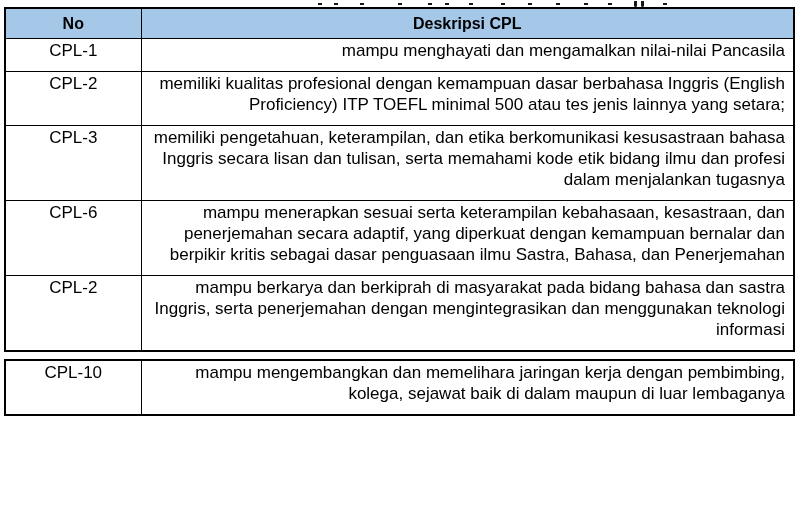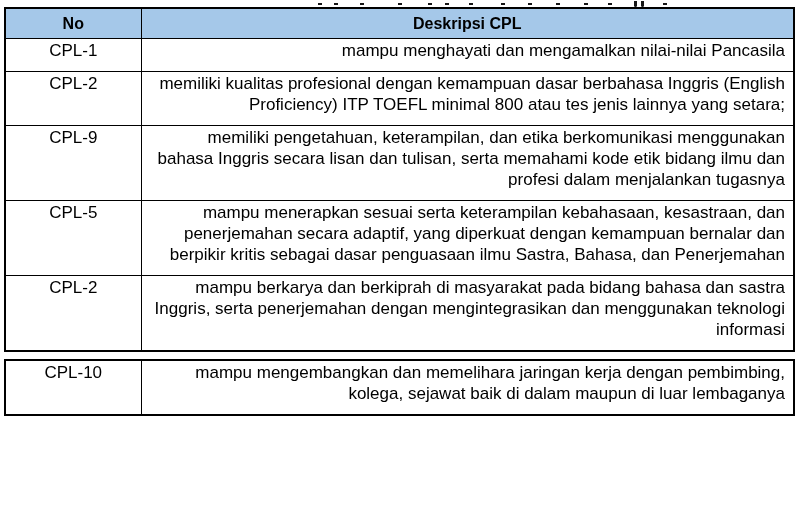--- a/index.html
+++ b/index.html
@@ -83,28 +83,28 @@
         <th>Deskripsi CPL</th>
       </tr>
     </thead>
     <tbody>
       <tr>
         <td class="no">CPL-1</td>
         <td class="desc">mampu menghayati dan mengamalkan nilai-nilai Pancasila</td>
       </tr>
       <tr>
         <td class="no">CPL-2</td>
-        <td class="desc">memiliki kualitas profesional dengan kemampuan dasar berbahasa Inggris (English Proficiency) ITP TOEFL minimal 800 atau tes jenis lainnya yang setara;</td>
+        <td class="desc">memiliki kualitas profesional dengan kemampuan dasar berbahasa Inggris (English Proficiency) ITP TOEFL minimal 500 atau tes jenis lainnya yang setara;</td>
       </tr>
       <tr>
-        <td class="no">CPL-9</td>
-        <td class="desc">memiliki pengetahuan, keterampilan, dan etika berkomunikasi menggunakan bahasa Inggris secara lisan dan tulisan, serta memahami kode etik bidang ilmu dan profesi dalam menjalankan tugasnya</td>
+        <td class="no">CPL-3</td>
+        <td class="desc">memiliki pengetahuan, keterampilan, dan etika berkomunikasi kesusastraan bahasa Inggris secara lisan dan tulisan, serta memahami kode etik bidang ilmu dan profesi dalam menjalankan tugasnya</td>
       </tr>
       <tr>
-        <td class="no">CPL-5</td>
+        <td class="no">CPL-6</td>
         <td class="desc">mampu menerapkan sesuai serta keterampilan kebahasaan, kesastraan, dan penerjemahan secara adaptif, yang diperkuat dengan kemampuan bernalar dan berpikir kritis sebagai dasar penguasaan ilmu Sastra, Bahasa, dan Penerjemahan</td>
       </tr>
       <tr>
         <td class="no">CPL-2</td>
         <td class="desc">mampu berkarya dan berkiprah di masyarakat pada bidang bahasa dan sastra Inggris, serta penerjemahan dengan mengintegrasikan dan menggunakan teknologi informasi</td>
       </tr>
     </tbody>
   </table>
 
   <table class="cpl-table second">

